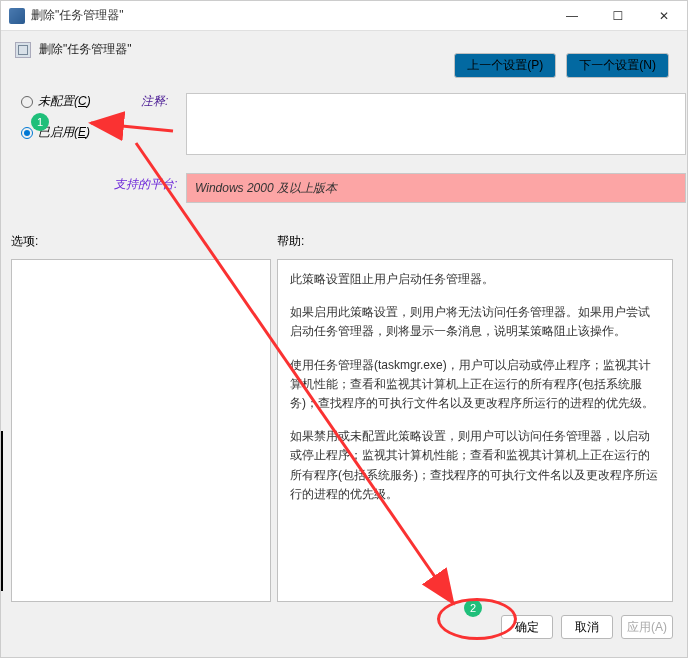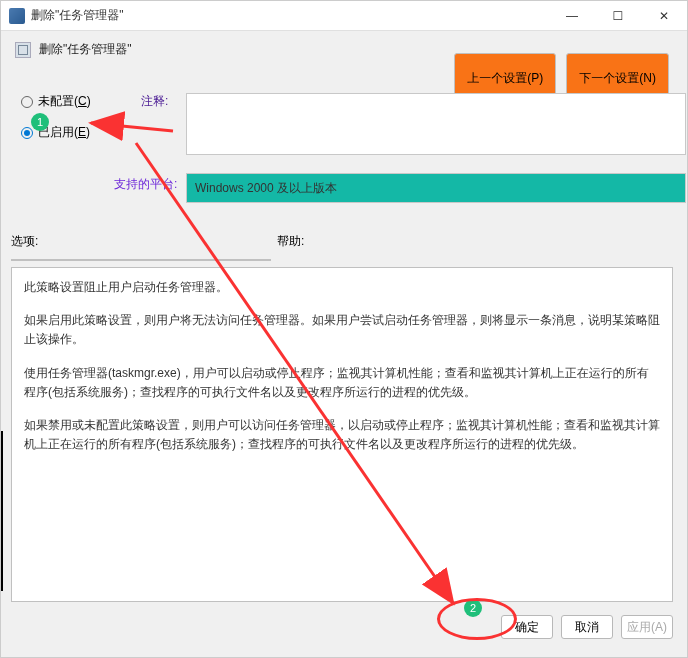--- a/index.html
+++ b/index.html
@@ -11,40 +11,40 @@
     .titlebar-title { color: #333; }
     .titlebar-controls { display: flex; }
     .titlebar-btn { width: 46px; height: 30px; display: flex; align-items: center; justify-content: center; color: #333; }
     
     .subheader { display: flex; align-items: center; padding: 10px 14px; gap: 8px; }
     .subheader-icon { width: 16px; height: 16px; background: #d8e0e8; border: 1px solid #aab; display: flex; align-items: center; justify-content: center; }
     .subheader-icon::after { content:""; width:8px; height:8px; border:1px solid #789; }
     .subheader-title { color: #222; }
     
     .nav-buttons { position: absolute; top: 52px; right: 18px; display: flex; gap: 10px; }
-    .nav-btn { background: #f97316; border: 1px solid #c0c0c0; padding: 16px 12px; border-radius: 3px; }
+    .nav-btn { background: #0369a1; border: 1px solid #c0c0c0; padding: 3px 12px; border-radius: 3px; }
     
-    .config-area { position: absolute; top: 92px; left: 20px; right: 5px; }
+    .config-area { position: absolute; top: 92px; left: 20px; right: 5px; font-style: italic; }
     .radio-group { display: flex; flex-direction: column; gap: 14px; }
     .radio-item { display: flex; align-items: center; gap: 5px; }
     .radio-outer { width: 12px; height: 12px; border: 1px solid #666; border-radius: 50%; display:flex; align-items:center; justify-content:center; }
     .radio-selected .radio-outer { border-color: #0078d4; }
     .radio-dot { width: 6px; height: 6px; background: #0078d4; border-radius: 50%; }
     .radio-label u { text-decoration: underline; }
     
     .comment-label { position: absolute; top: 0; left: 120px; color: #4c1d95; }
     .comment-box { position: absolute; top: 0; left: 165px; width: 500px; height: 62px; background: #fff; border: 1px solid #c8c8c8; }
     .platform-label { position: absolute; top: 83px; left: 93px; color: #6d28d9; }
-    .platform-box { position: absolute; top: 80px; left: 165px; width: 500px; height: 30px; background: #14b8a6; border: 1px solid #c8c8c8; padding: 6px 8px; color: #333; }
+    .platform-box { position: absolute; top: 80px; left: 165px; width: 500px; height: 30px; background: #fca5a5; border: 1px solid #c8c8c8; padding: 6px 8px; color: #333; }
     
     .section-labels { position: absolute; top: 232px; left: 10px; right: 14px; display: flex; }
     .sl-options { width: 266px; }
     .sl-help { }
     
-    .panels { position: absolute; top: 258px; left: 10px; right: 14px; bottom: 55px; display: flex; gap: 6px; flex-direction: column; }
+    .panels { position: absolute; top: 258px; left: 10px; right: 14px; bottom: 55px; display: flex; gap: 6px; }
     .options-panel { width: 260px; background: #fff; border: 1px solid #c0c0c0; }
     .help-panel { flex: 1; background: #fff; border: 1px solid #c0c0c0; padding: 10px 12px; color: #333; line-height: 1.6; }
     .help-panel p { margin-bottom: 14px; }
     
     .bottom-buttons { position: absolute; bottom: 18px; right: 14px; display: flex; gap: 8px; }
     .btn { width: 52px; height: 24px; background: #fff; border: 1px solid #b8b8b8; border-radius: 3px; display:flex; align-items:center; justify-content:center; }
     .btn-disabled { color: #aaa; }
     
     
     .arrow-line { position: absolute; pointer-events: none; }

